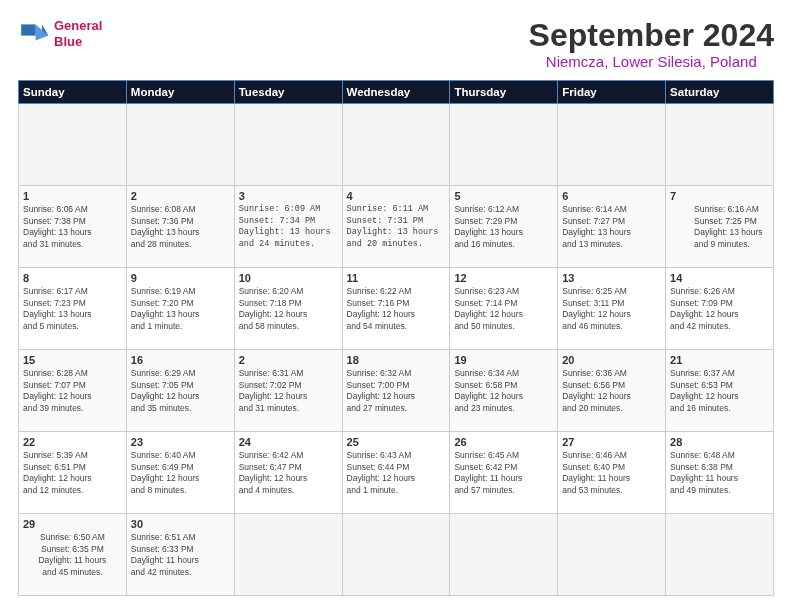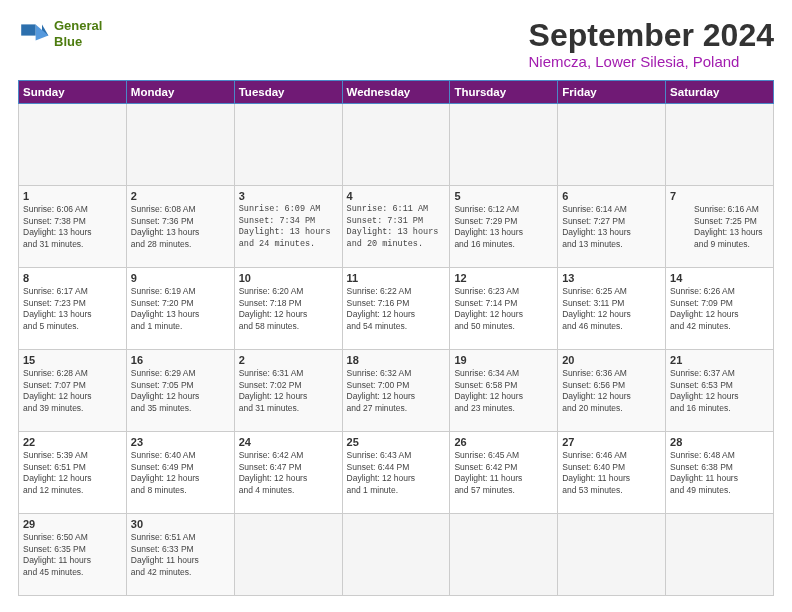--- a/index.html
+++ b/index.html
@@ -26,46 +26,46 @@
       align-items: center;
       gap: 4px;
     }
     .logo-text {
       font-size: 13px;
       font-weight: bold;
       color: #333;
       line-height: 1.2;
     }
     .logo-text span {
-      color: #4d7c0f;
+      color: #be185d;
     }
     .logo-icon {
       width: 32px;
       height: 32px;
     }
     .title-block {
-      text-align: left;
+      text-align: center;
     }
     .month-title {
       font-size: 32px;
       font-weight: bold;
       color: #333;
       line-height: 1.1;
     }
     .location-title {
       font-size: 15px;
       color: #a21caf;
     }
     table {
       width: 100%;
       border-collapse: collapse;
       table-layout: fixed;
     }
     thead tr th {
-      background: #701a75;
+      background: #0f172a;
       color: #fff;
       font-size: 11.5px;
       font-weight: bold;
       padding: 5px 4px;
       text-align: left;
       border: 1px solid #4a88c7;
     }
     tbody tr td {
       vertical-align: top;
       border: 1px solid #ccc;
@@ -338,21 +338,21 @@
             <span class="day-num">28</span>
             <div class="cell-text" style="white-space: pre-line;">Sunrise: 6:48 AM
 Sunset: 6:38 PM
 Daylight: 11 hours
 and 49 minutes.</div>
           </td>
         </tr>
         <tr>
           <td>
             <span class="day-num">29</span>
-            <div class="cell-text" style="white-space: pre-line;">Sunrise: 6:50 AM
+            <div class="cell-text" style="white-space: pre-line; text-align: center;">Sunrise: 6:50 AM
 Sunset: 6:35 PM
 Daylight: 11 hours
 and 45 minutes.</div>
           </td>
           <td>
             <span class="day-num">30</span>
             <div class="cell-text" style="white-space: pre-line;">Sunrise: 6:51 AM
 Sunset: 6:33 PM
 Daylight: 11 hours
 and 42 minutes.</div>

